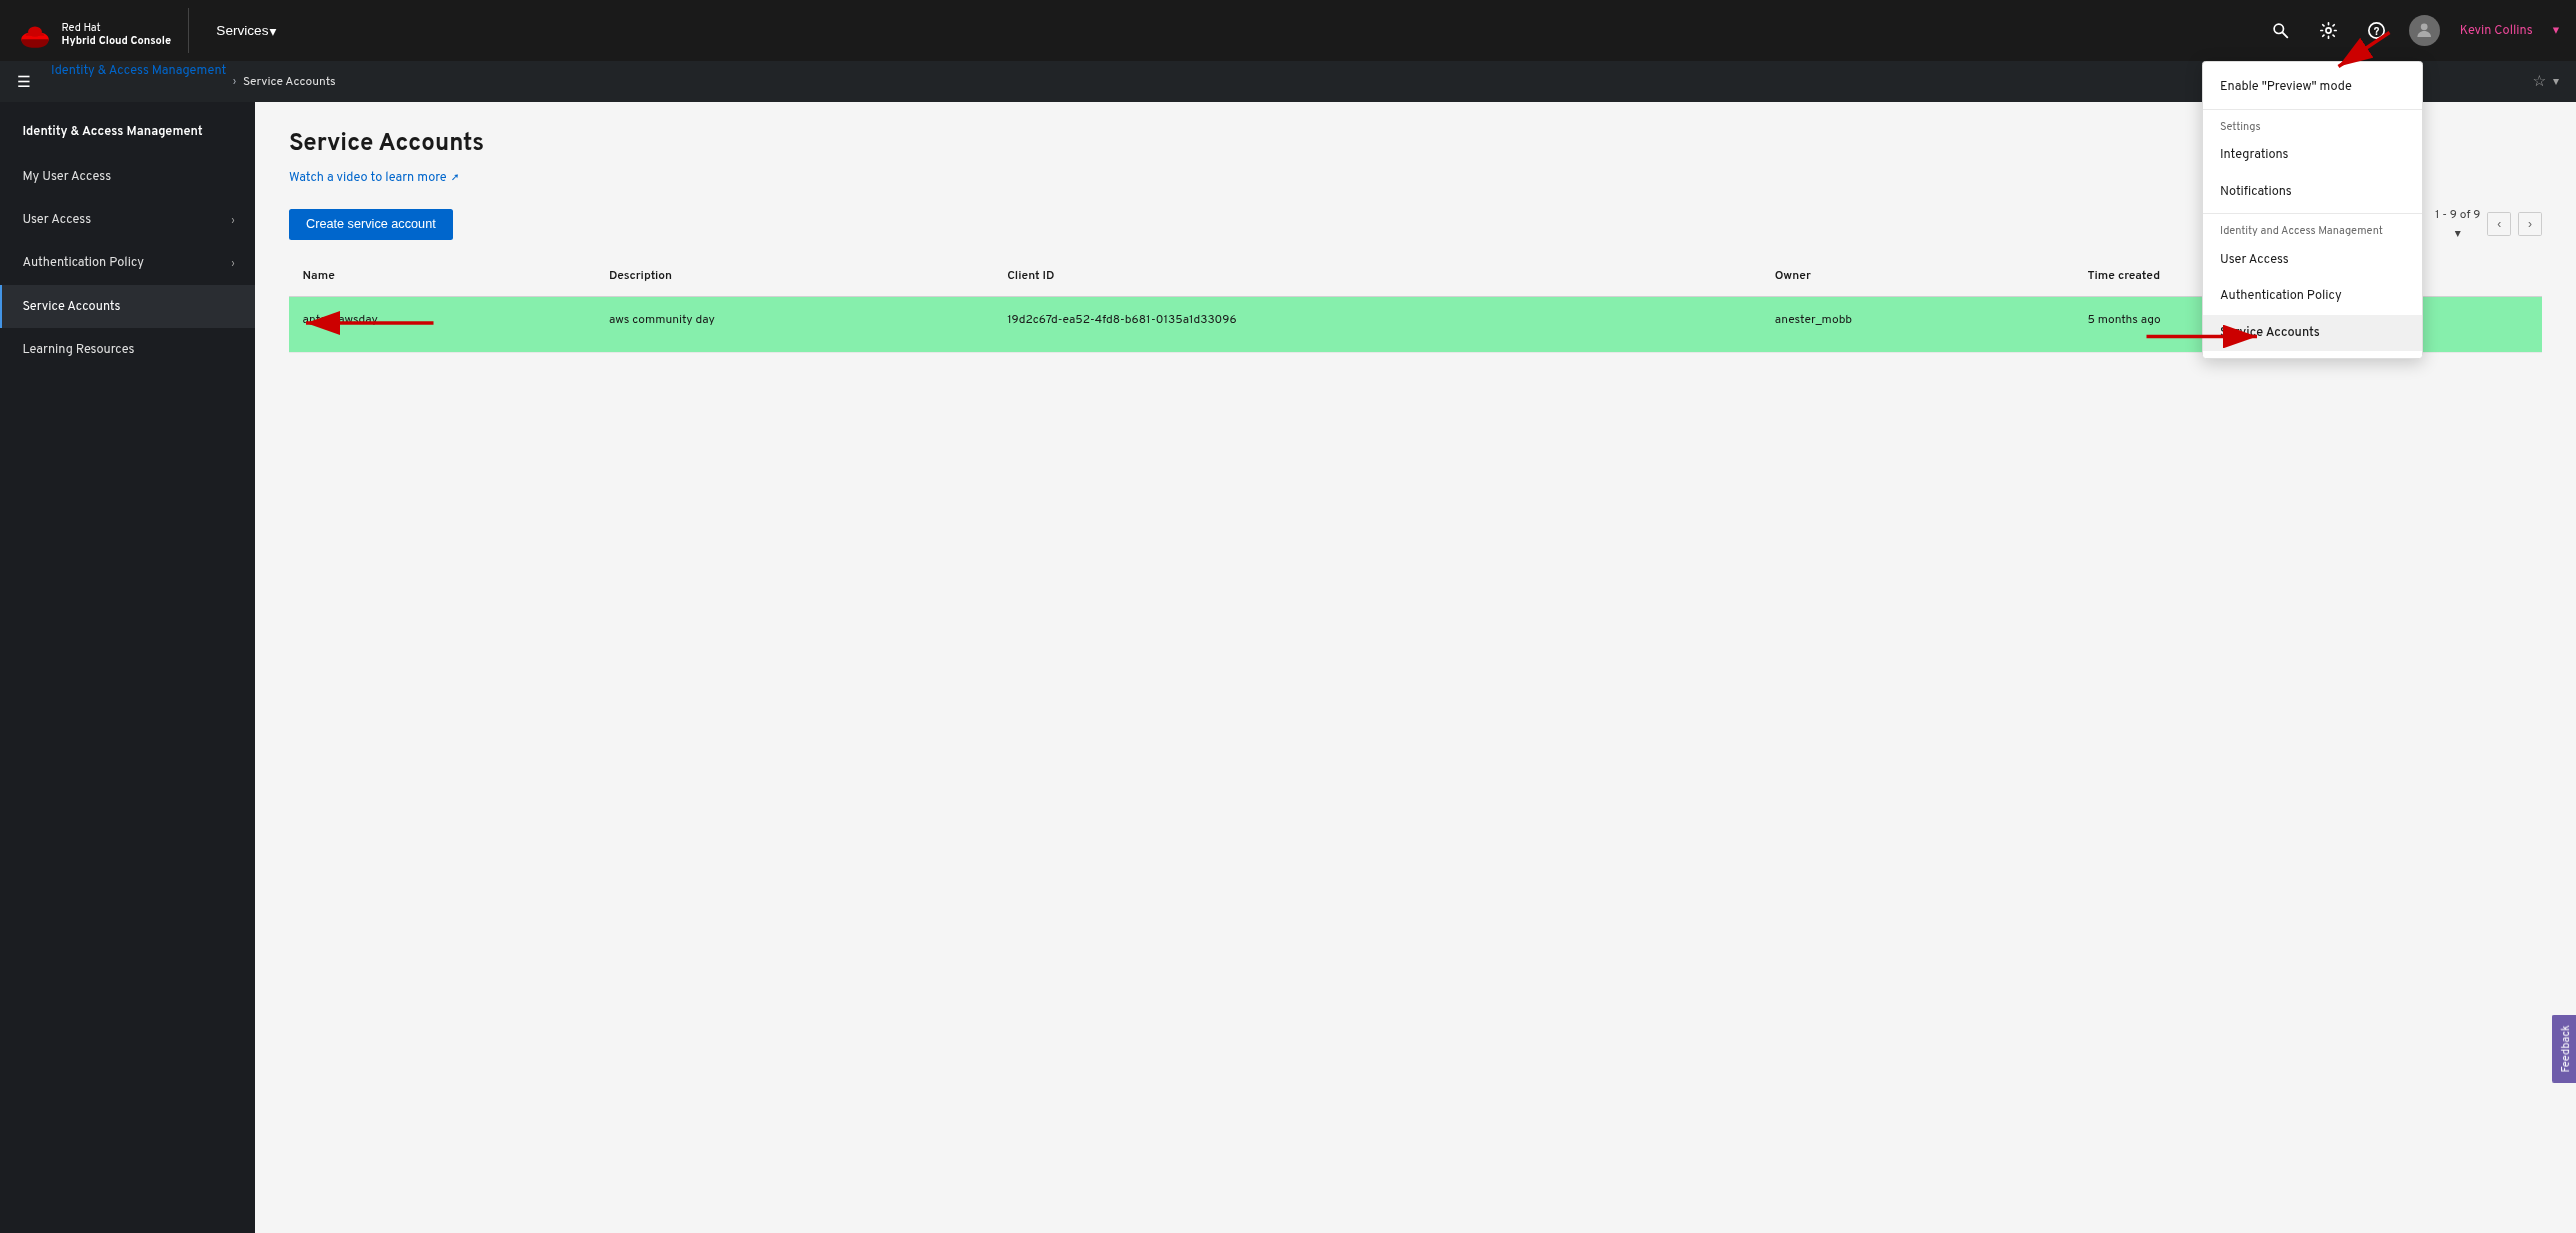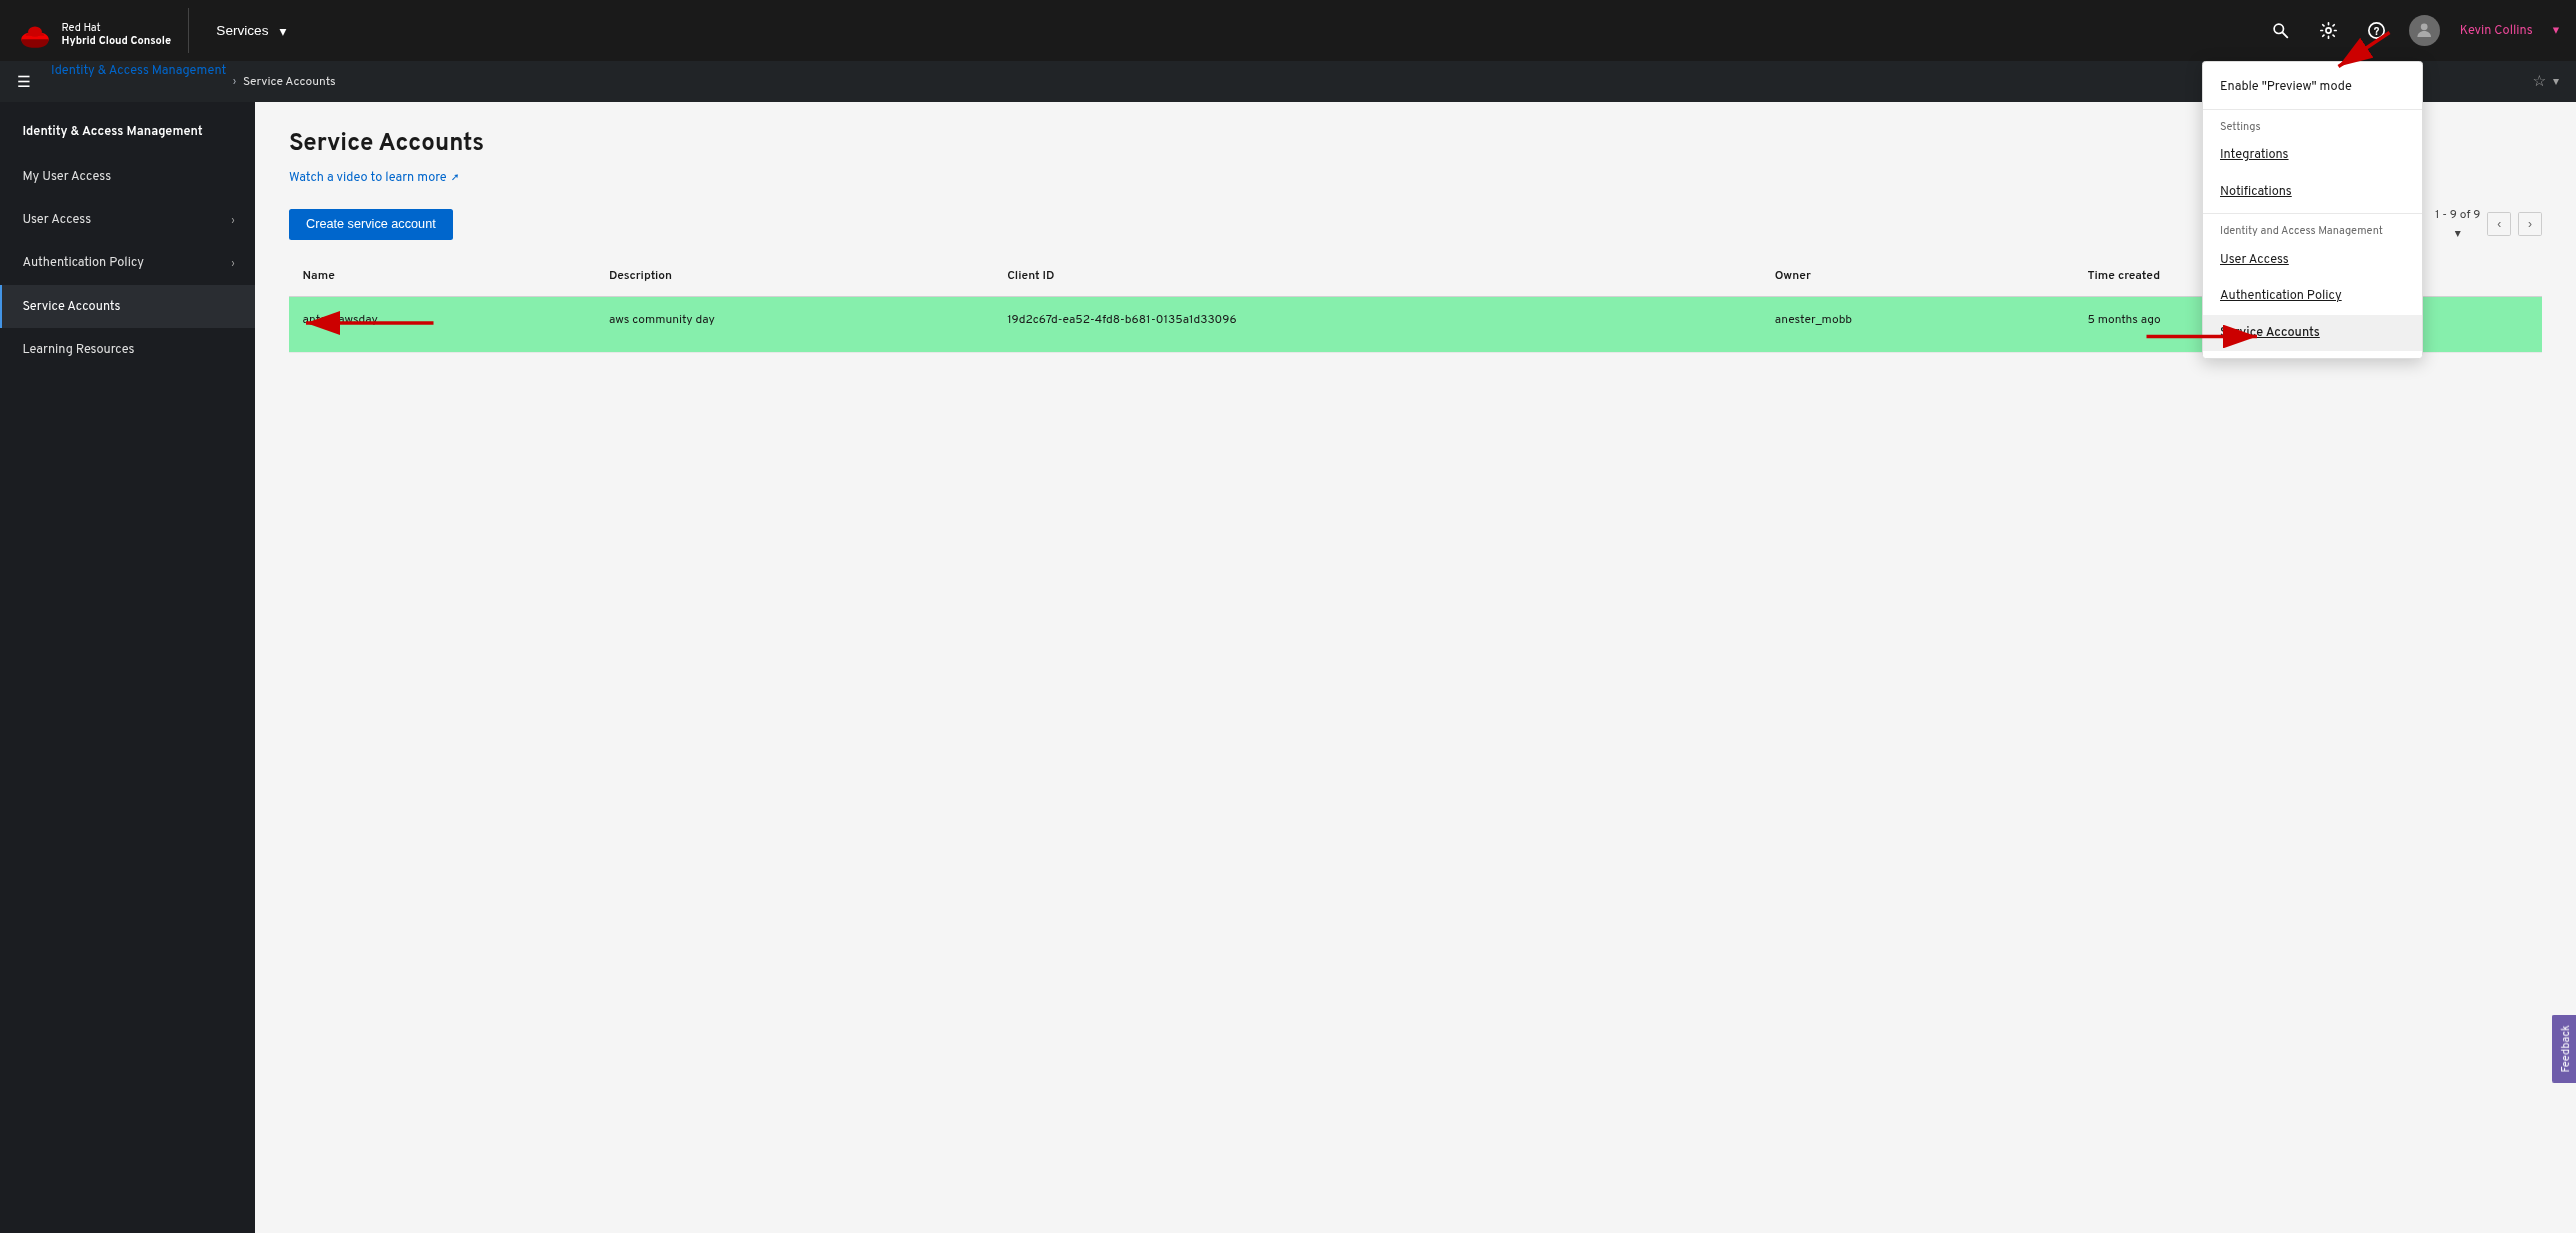--- a/index.html
+++ b/index.html
@@ -45,21 +45,21 @@
       color: #fff;
     }
     .logo-text-bottom {
       font-size: 11px;
       font-weight: 700;
       color: #fff;
     }
     .services-btn {
       display: flex;
       align-items: center;
-      gap: 11px;
+      gap: 1px;
       color: #fff;
       font-size: 13.6px;
       font-weight: 400;
       cursor: pointer;
       padding: 6.8px 10.2px;
       background: none;
       border: none;
     }
     .top-nav-right {
       margin-left: auto;
@@ -279,21 +279,20 @@
       min-width: 221px;
       z-index: 300;
       padding: 6.8px 0;
     }
     .dropdown-item {
       padding: 10.2px 17px;
       font-size: 12.7px;
       color: #1a1a1a;
       cursor: pointer;
       display: block;
-      text-decoration: underline;
     }
     .dropdown-item.active-item { background: #f0f0f0; font-weight: 500; }
     .dropdown-preview-item {
       padding: 10.2px 17px;
       font-size: 12.7px;
       color: #1a1a1a;
       cursor: pointer;
       display: block;
       background: #fff;
     }

